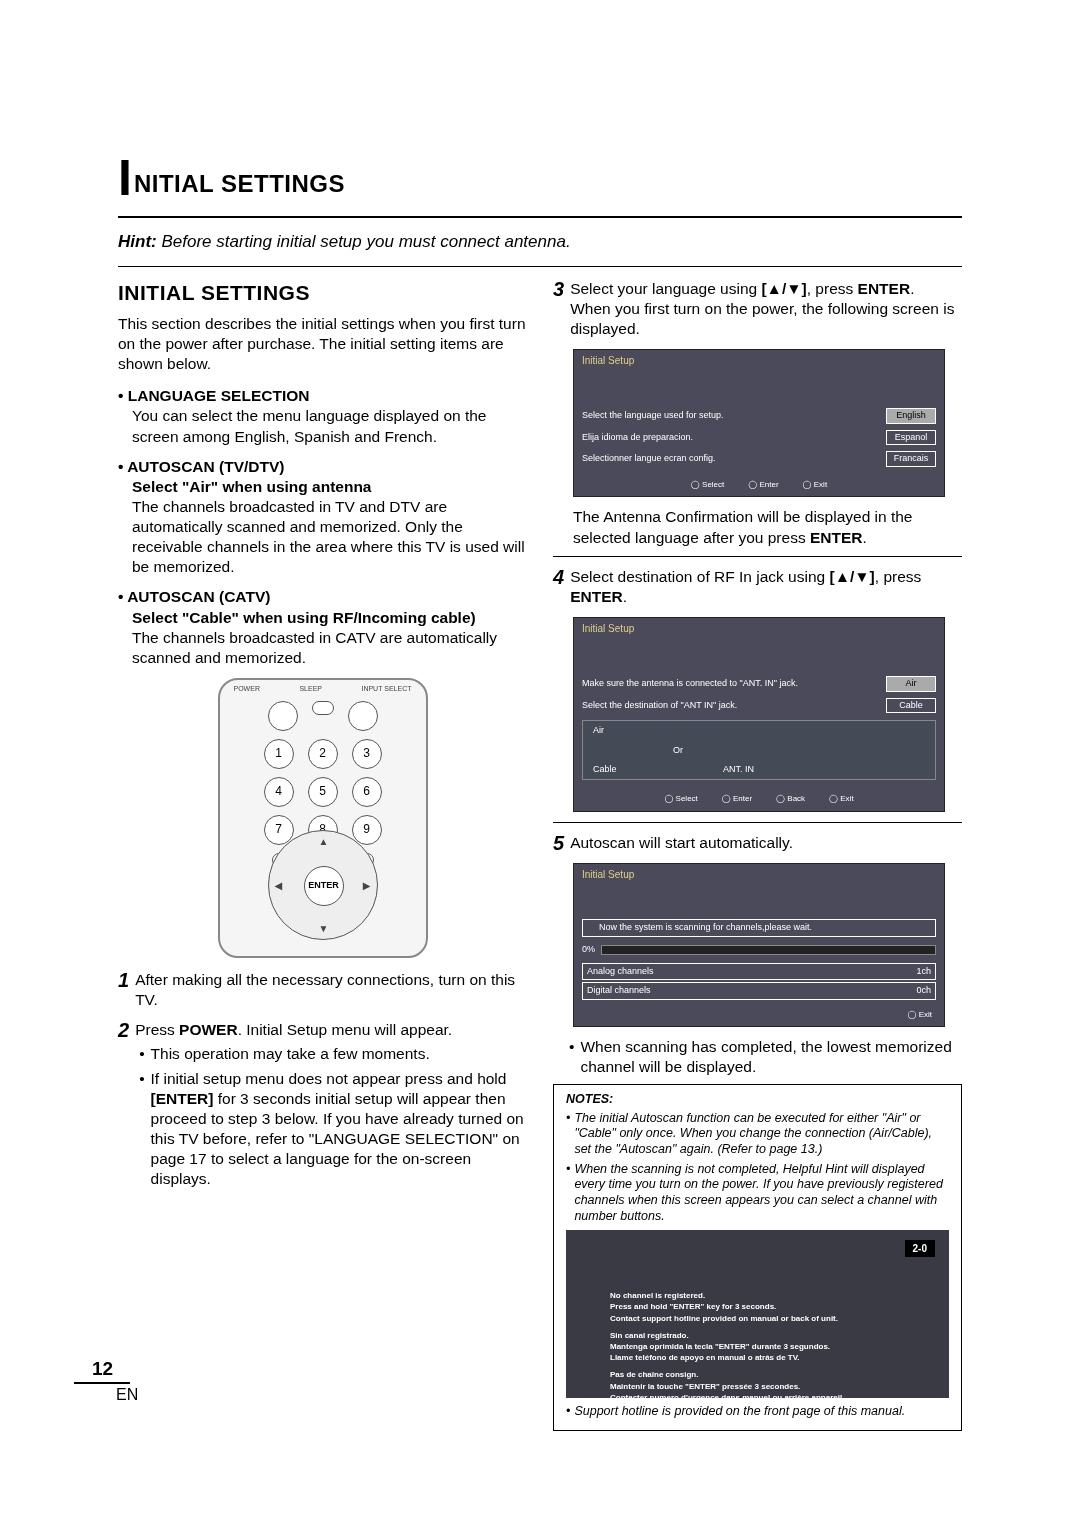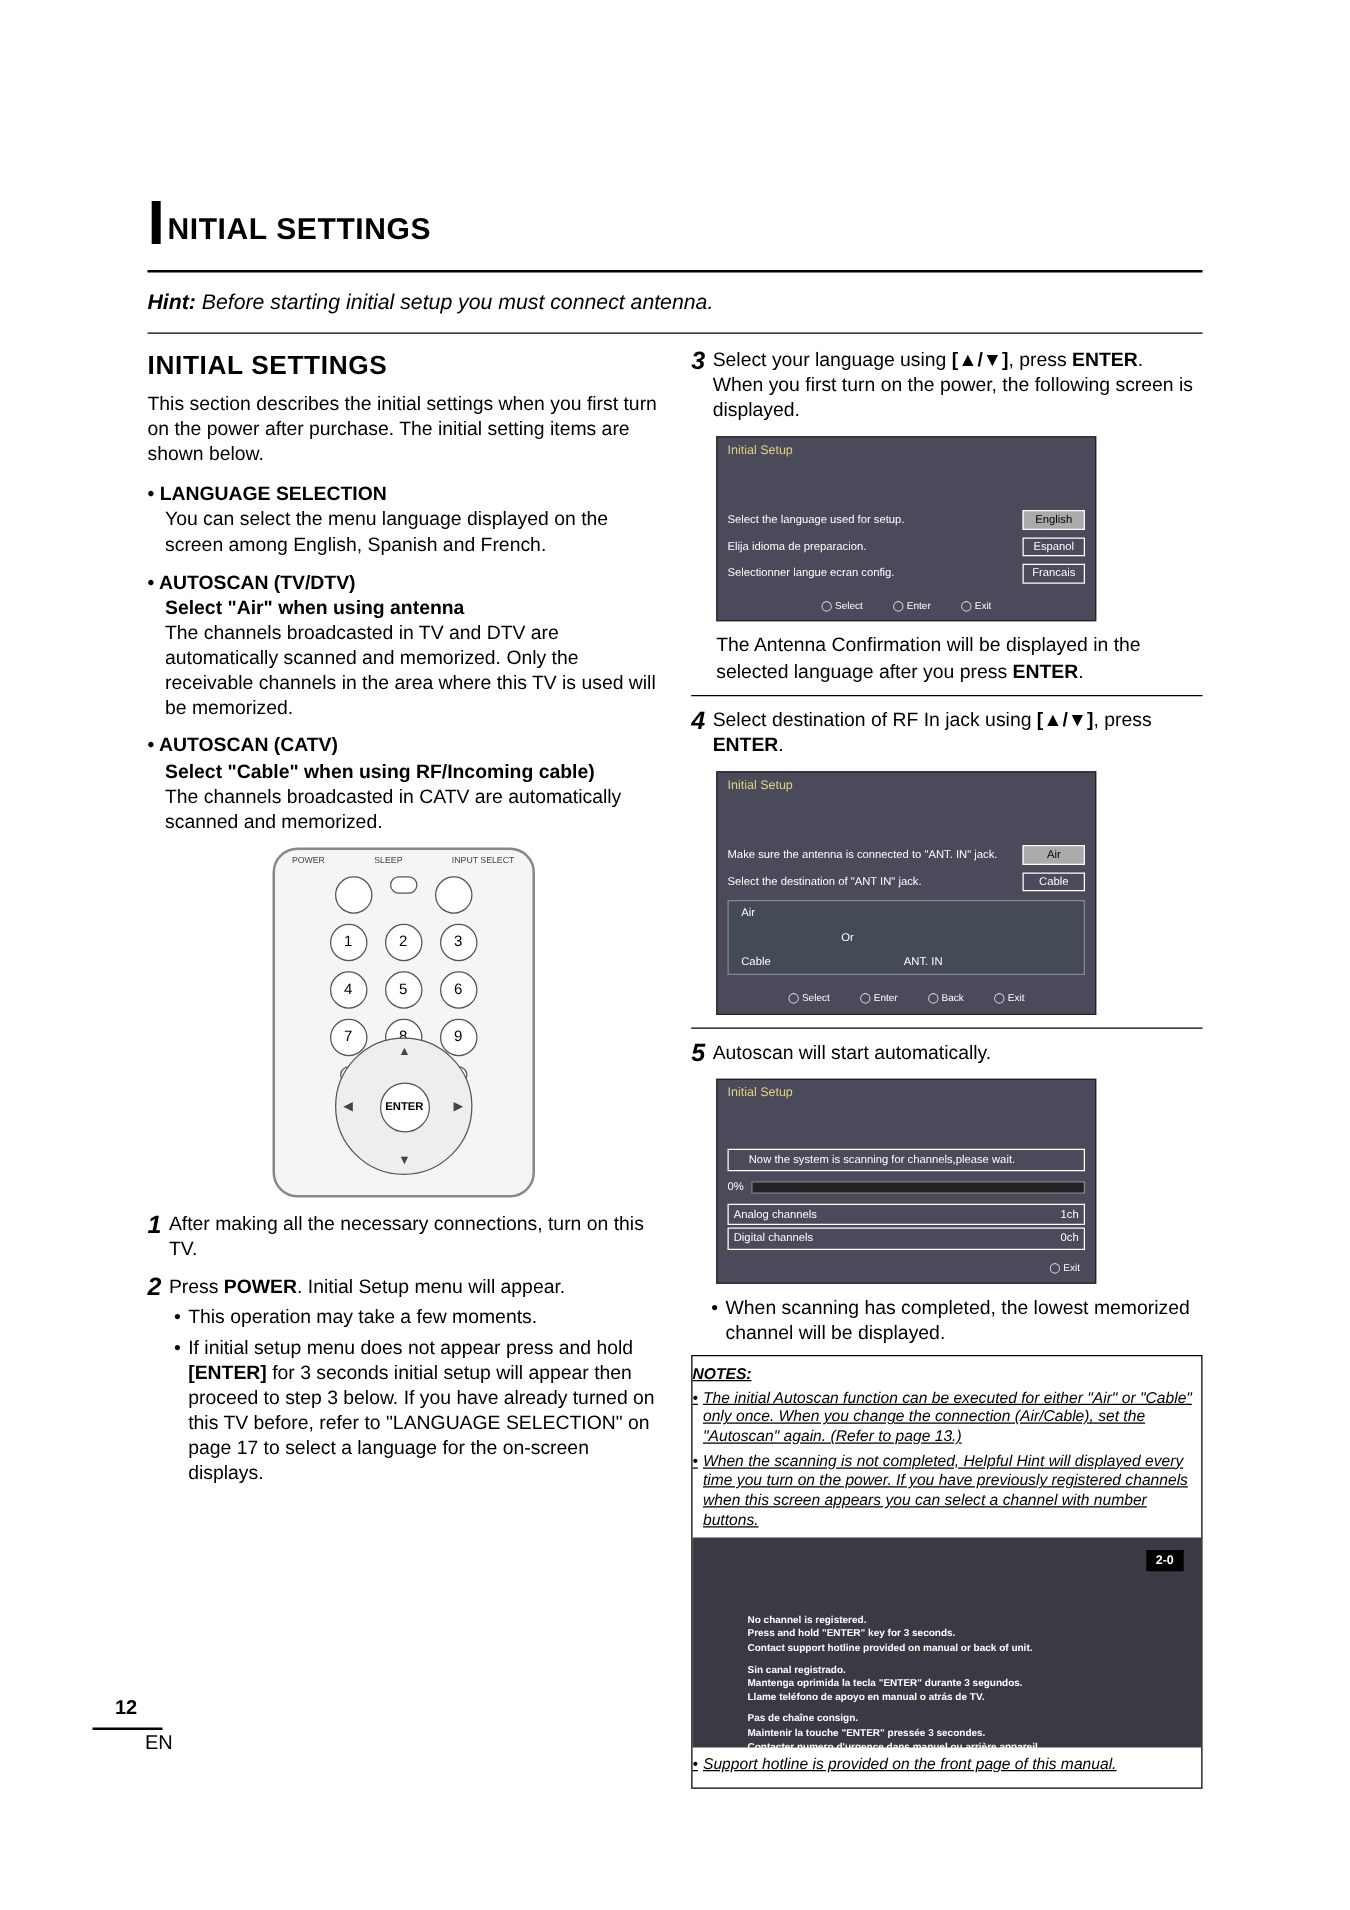--- a/index.html
+++ b/index.html
@@ -27,39 +27,39 @@
   .nav-cluster { position: absolute; bottom: 16px; left: 50%; transform: translateX(-50%); width: 110px; height: 110px; }
   .nav-ring { width: 110px; height: 110px; border: 1.5px solid #555; border-radius: 50%; background: #eee; position: relative; }
   .nav-enter { position: absolute; top: 35px; left: 35px; width: 40px; height: 40px; border: 1.5px solid #555; border-radius: 50%; background: #fff; font-size: 9px; font-weight: bold; display: flex; align-items: center; justify-content: center; }
   .nav-arrow { position: absolute; font-size: 10px; color: #444; }
   .step { display: flex; gap: 6px; margin-bottom: 10px; }
   .step-num { font-size: 20px; font-weight: bold; font-style: italic; line-height: 1; }
   .step-body { flex: 1; }
   .sub-bullet { display: flex; gap: 6px; margin: 4px 0 4px 4px; }
   .sub-bullet::before { content: "•"; }
   .col-right .step { margin-bottom: 10px; }
-  .screen { background: #4a4a5a; color: #fff; margin: 8px 0 10px 20px; width: 304px; font-size: 9px; border: 1px solid #222; }
+  .screen { background: #4a4a5a; color: #fff; margin: 8px 0 10px 20px; width: 372px; font-size: 9px; border: 1px solid #222; }
   .screen-title { color: #e0d080; padding: 4px 8px; font-size: 10px; }
   .screen-body { padding: 2px 8px 6px 8px; margin-top: 32px; }
   .screen-row { display: flex; justify-content: space-between; align-items: center; padding: 3px 0; }
   .screen-opt { border: 1px solid #fff; padding: 1px 6px; font-size: 9px; min-width: 50px; text-align: center; }
   .screen-foot { display: flex; justify-content: center; gap: 24px; padding: 4px 0 6px 0; font-size: 8px; }
   .screen-foot span::before { content: "◯ "; }
   .thin-rule { border-top: 1px solid #000; margin: 8px 0 10px 0; }
   .diagram-box { height: 60px; border: 1px solid #888; margin: 4px 0; position: relative; background: #444a56; }
   .bar-track { height: 10px; background: #222; border: 1px solid #888; position: relative; margin: 4px 0; }
-  .notes-box { border: 1px solid #000; padding: 6px 0; font-size: 12.5px; margin-top: 6px; text-decoration: underline; }
+  .notes-box { border: 1px solid #000; padding: 6px 12px; font-size: 12.5px; margin-top: 6px; }
   .notes-title { font-weight: bold; font-style: italic; margin-bottom: 4px; }
   .notes-item { display: flex; gap: 4px; font-style: italic; margin-bottom: 4px; line-height: 1.25; }
   .notes-item::before { content: "•"; }
   .dark-screen { background: #3a3a44; color: #fff; font-size: 8px; padding: 10px; margin: 6px 0; position: relative; height: 168px; }
   .dark-screen .ch { position: absolute; top: 10px; right: 14px; background: #000; padding: 2px 8px; font-size: 10px; font-weight: bold; }
   .dark-screen .msg { position: absolute; top: 60px; left: 44px; right: 44px; font-weight: bold; line-height: 1.4; }
   .dark-screen .msg p { margin-bottom: 6px; }
-  .page-num { position: absolute; left: 92px; top: 1358px; font-size: 16px; font-weight: bold; text-align: right; }
+  .page-num { position: absolute; left: 92px; top: 1358px; font-size: 19px; font-weight: bold; text-align: right; }
   .page-num-underline { position: absolute; left: 74px; top: 1382px; width: 56px; border-top: 2px solid #000; }
   .page-lang { position: absolute; left: 116px; top: 1386px; font-size: 16px; }
   b { font-weight: bold; }
 </style>
 </head>
 <body>
 
 <div class="page">
 
   <div class="header-bar">

